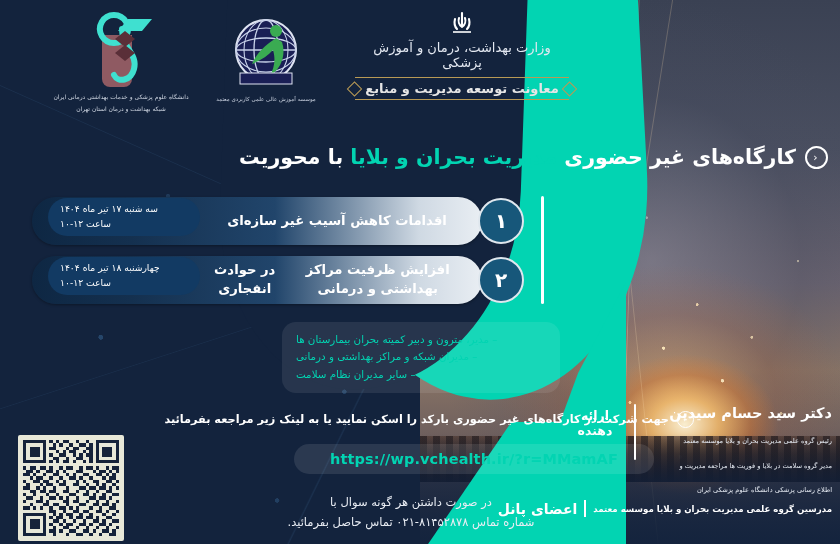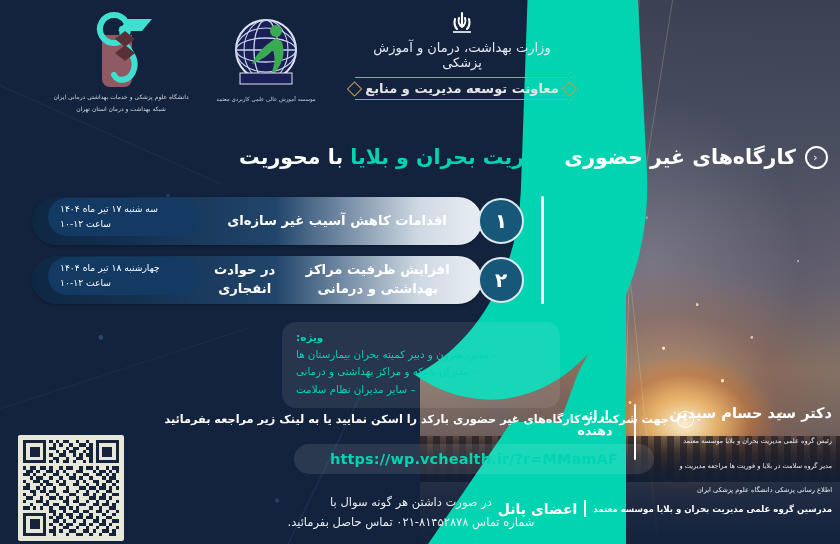--- a/index.html
+++ b/index.html
@@ -367,21 +367,20 @@
         <span>در حوادث انفجاری</span>
       </div>
       <div class="sdate">
         <span>چهارشنبه ۱۸ تیر ماه ۱۴۰۴</span>
         <span>ساعت ۱۲-۱۰</span>
       </div>
     </div>
   </div>
 
   <div class="audience">
-    <div class="head">ویژه:</div>
     <ul>
       <li>– مدیر، مترون و دبیر کمیته بحران بیمارستان ها</li>
       <li>– مدیران شبکه و مراکز بهداشتی و درمانی</li>
       <li>– سایر مدیران نظام سلامت</li>
     </ul>
   </div>
 
   <div class="reg-line">
     <span class="reg-chev">‹</span>
     <span class="reg-text">جهت شرکت در کارگاه‌های غیر حضوری بارکد را اسکن نمایید یا به لینک زیر مراجعه بفرمائید</span>

